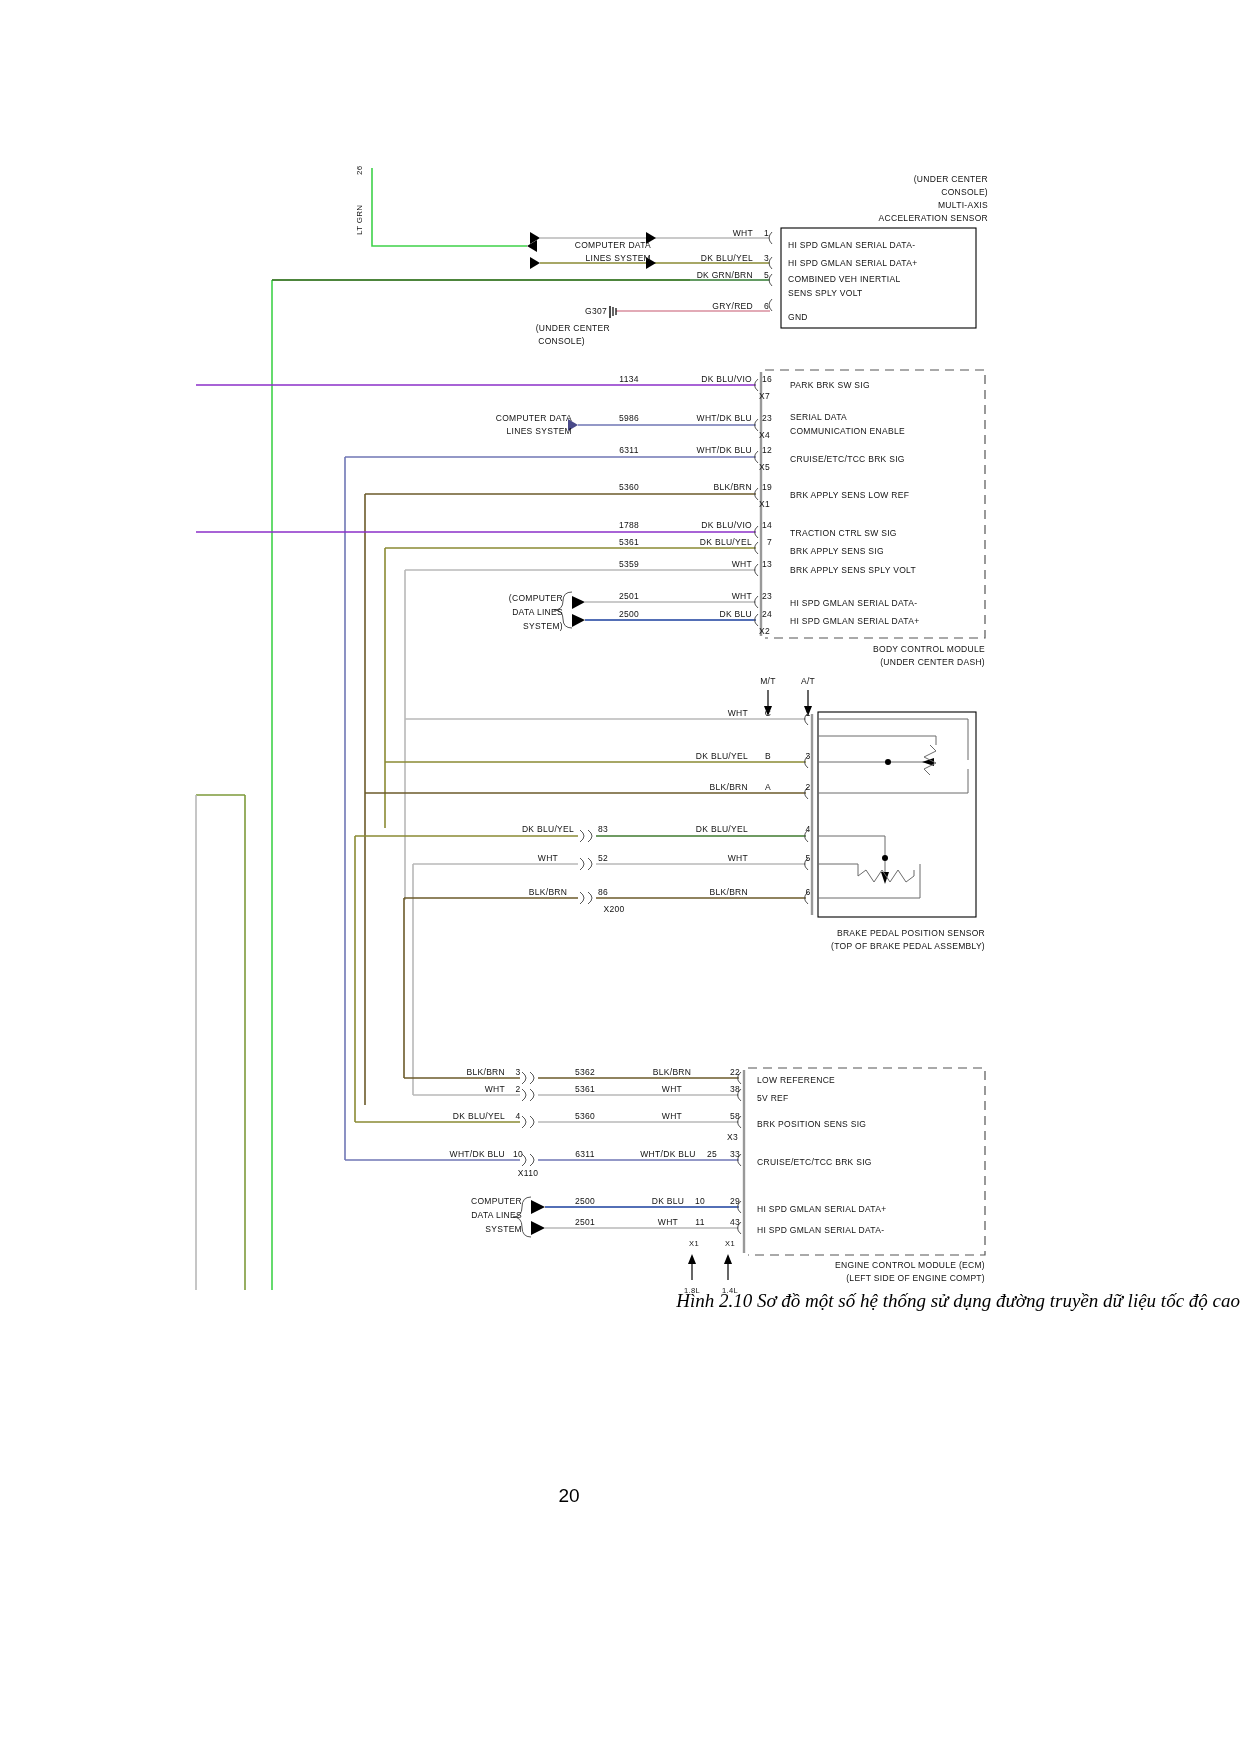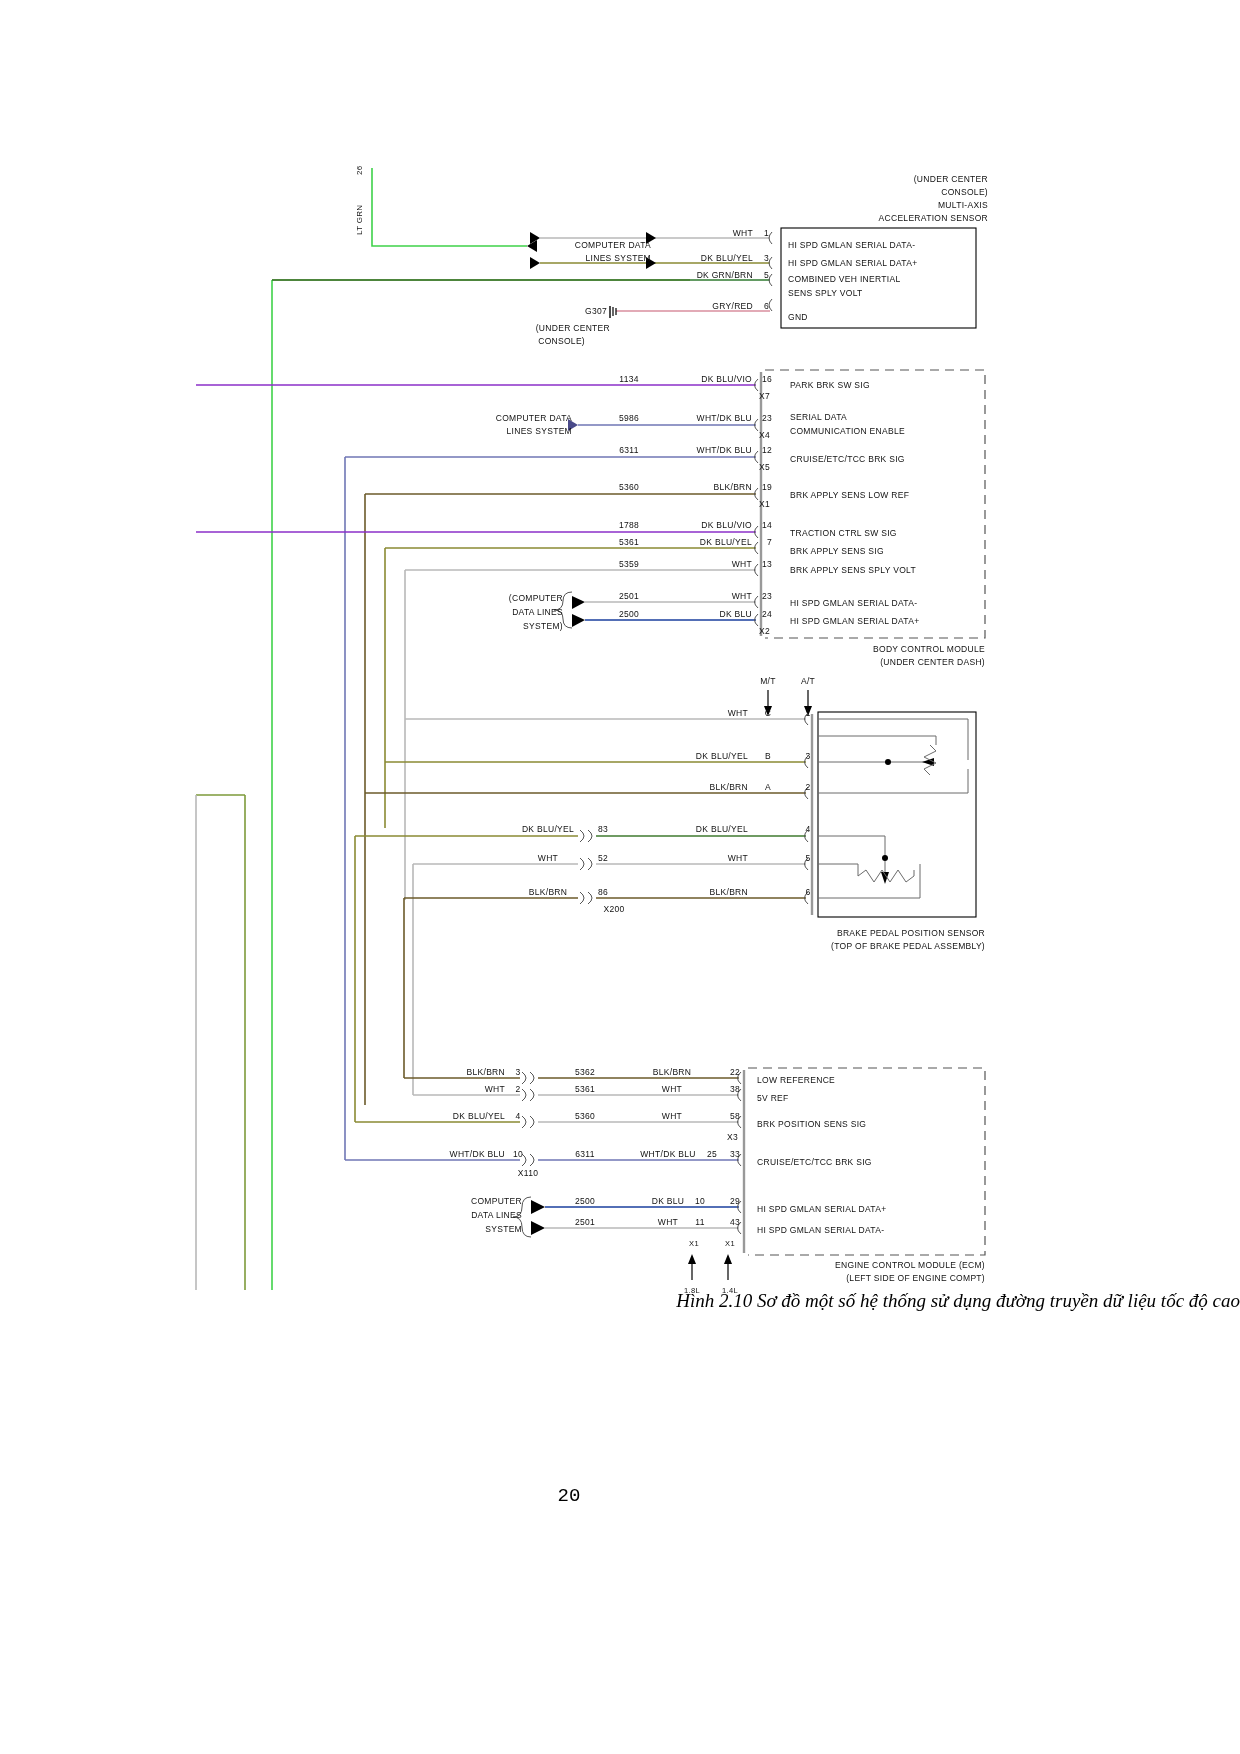--- a/index.html
+++ b/index.html
@@ -14,21 +14,21 @@
   .mid{text-anchor:middle;}
   .start{text-anchor:start;}
   .wire{stroke-width:1.6;fill:none;}
   .thin{stroke:#6b6b6b;stroke-width:1;fill:none;}
   .box{fill:none;stroke:#000;stroke-width:1.1;}
   .dash{fill:none;stroke:#555;stroke-width:1.2;stroke-dasharray:9 6;}
   .brk{fill:none;stroke:#555;stroke-width:1;}
   .caption{position:absolute;left:0;top:1290px;width:1240px;text-align:right;
            font-family:Liberation Serif, serif;font-style:italic;font-size:19px;}
   .pageno{position:absolute;left:0;top:1485px;width:1138px;text-align:center;
-          font-family:Liberation Mono, monospace;font-size:19px;}
+          font-family:Liberation Sans, sans-serif;font-size:19px;}
 </style>
 </head>
 <body>
 
 <div id="sheet">
 
 <svg id="diagram" viewBox="0 0 1240 1754">
 
   <g>
 

